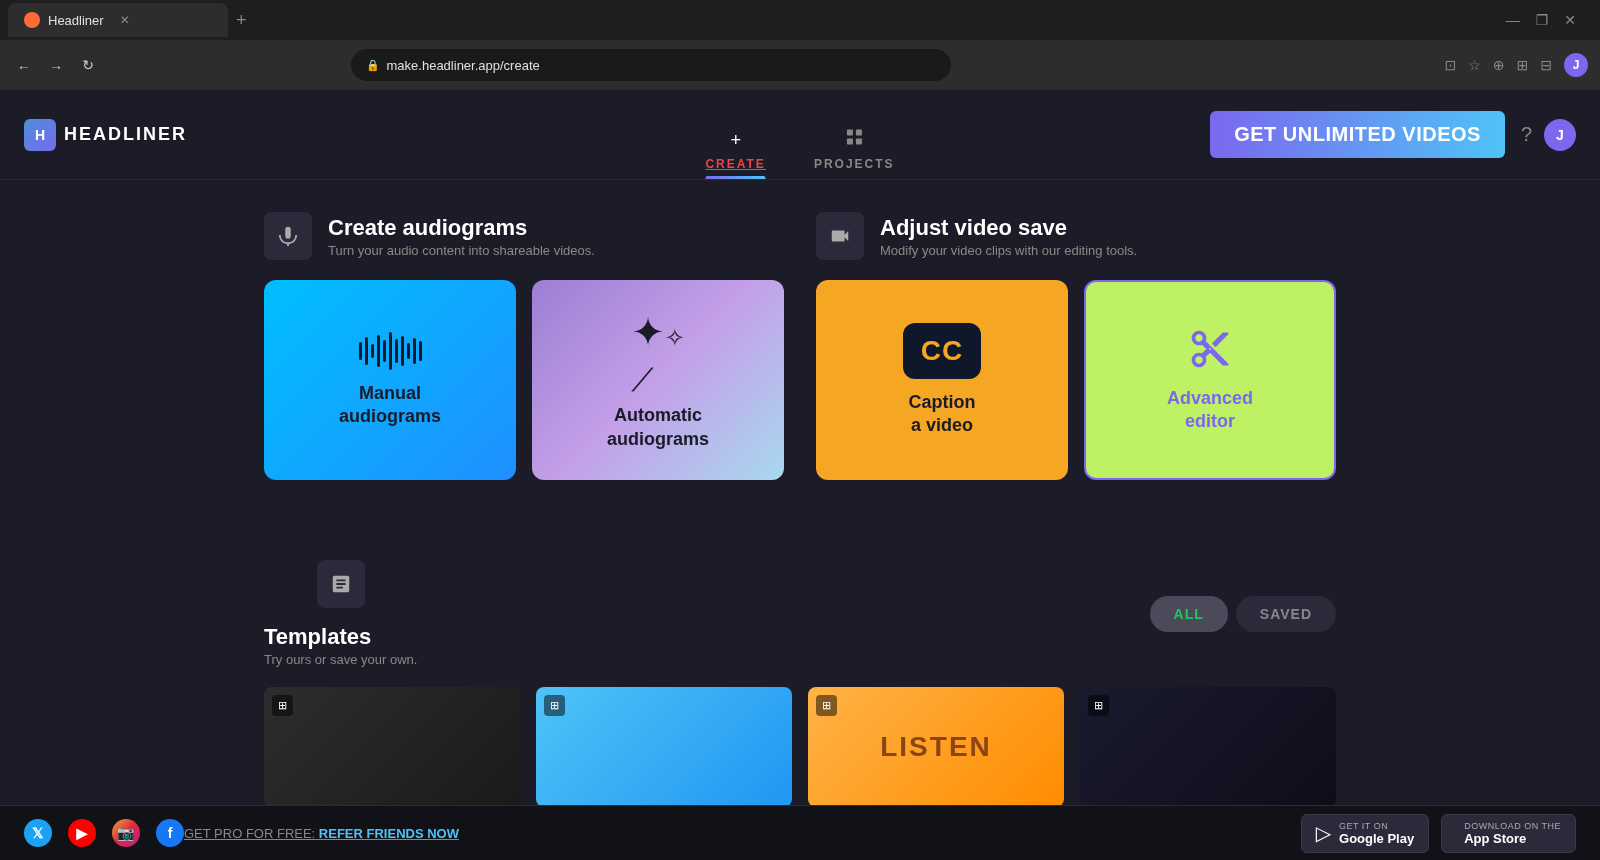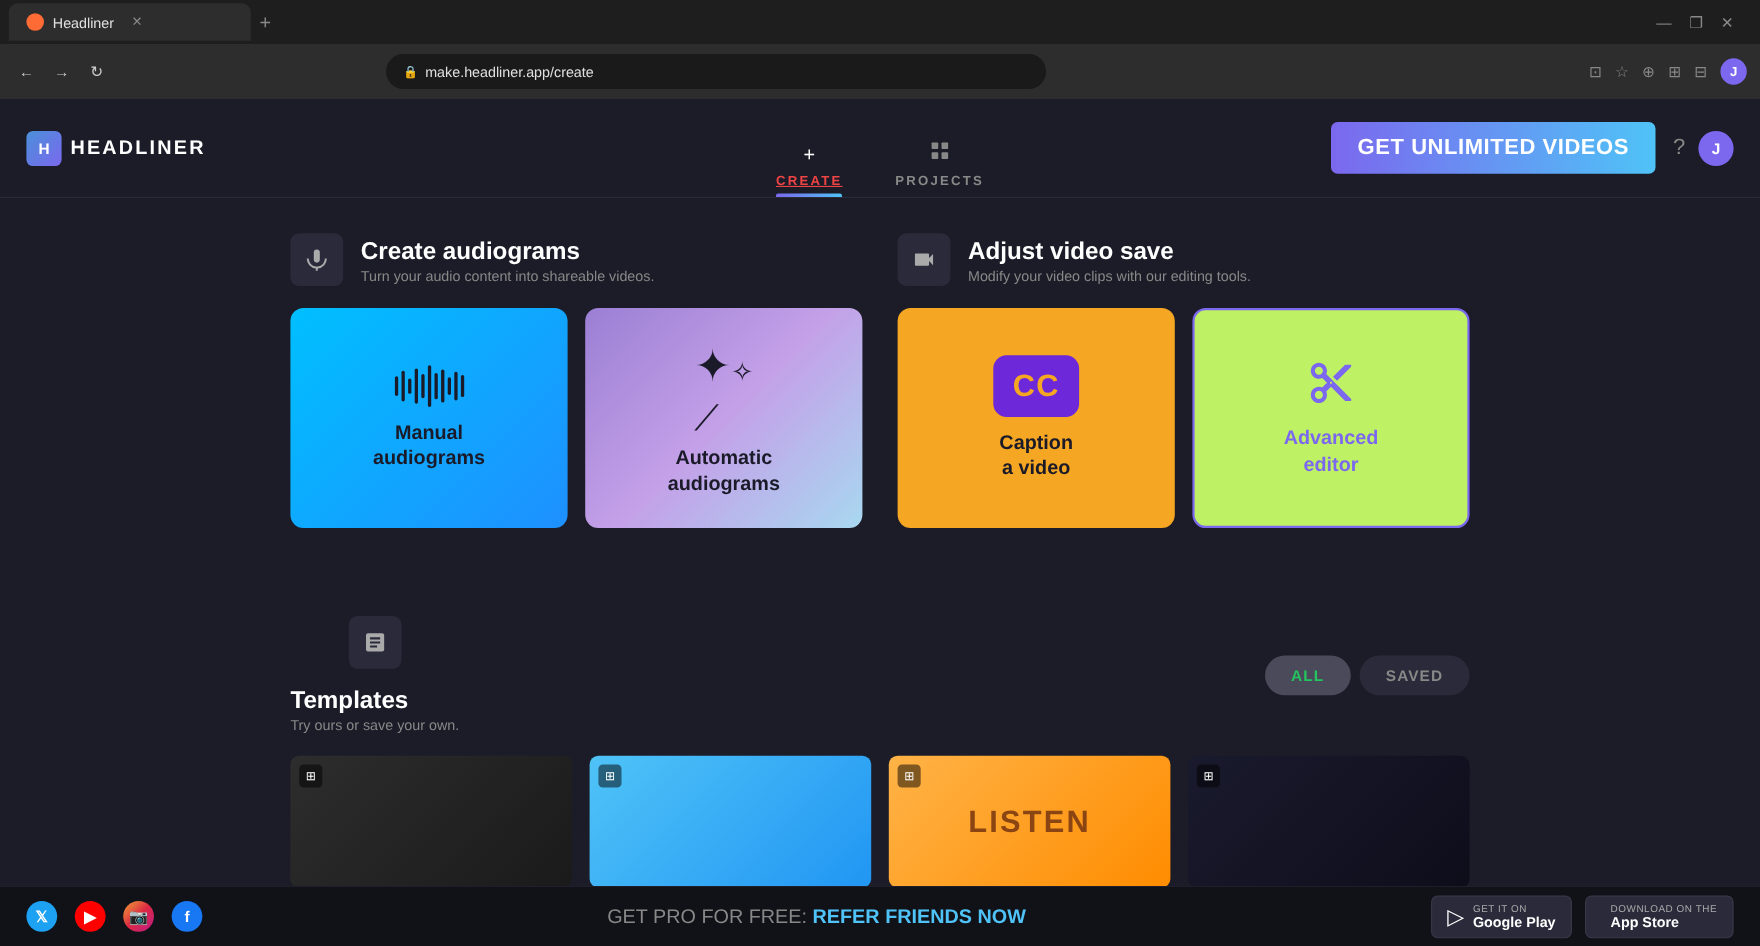--- a/index.html
+++ b/index.html
@@ -419,23 +419,23 @@
       font-weight: bold;
       cursor: pointer;
     }
     .social-twitter { background: #1da1f2; color: white; }
     .social-youtube { background: #ff0000; color: white; }
     .social-instagram { background: linear-gradient(135deg, #f09433, #e6683c, #dc2743, #cc2366, #bc1888); color: white; }
     .social-facebook { background: #1877f2; color: white; }
 
     .promo-bar {
       flex: 1;
-      text-align: center;
-      font-size: 18px;
-      color: #888;
+      font-size: 13px;
+      color: #888;
+      text-decoration: underline;
     }
     .promo-bar .promo-link {
       color: #4fc3f7;
       font-weight: 600;
       cursor: pointer;
     }
 
     .app-store-btns {
       display: flex;
       gap: 12px;
@@ -594,21 +594,21 @@
               </svg>
           </div>
           <div>
             <div class="section-title">Adjust video save</div>
             <div class="section-subtitle">Modify your video clips with our editing tools.</div>
           </div>
         </div>
         <div class="cards-grid">
 
           <div class="card card-caption">
-            <div style="background:#6d28d9;border-radius:12px;padding:12px 18px;display:flex;align-items:center;justify-content:center;">
+            <div style="background:#0f172a;border-radius:12px;padding:12px 18px;display:flex;align-items:center;justify-content:center;">
               <span style="color:#f5a623;font-size:28px;font-weight:900;letter-spacing:1px;">CC</span>
             </div>
             <div class="card-label" style="color:#1a1a28;">Caption<br>a video</div>
           </div>
 
           <div class="card card-advanced">
             <div>
               <svg width="44" height="44" viewBox="0 0 24 24" fill="#7b68ee">
                 <path d="M9.64 7.64c.23-.5.36-1.05.36-1.64 0-2.21-1.79-4-4-4S2 3.79 2 6s1.79 4 4 4c.59 0 1.14-.13 1.64-.36L10 12l-2.36 2.36C7.14 14.13 6.59 14 6 14c-2.21 0-4 1.79-4 4s1.79 4 4 4 4-1.79 4-4c0-.59-.13-1.14-.36-1.64L12 14l7 7h3v-1L9.64 7.64zM6 8c-1.1 0-2-.89-2-2s.9-2 2-2 2 .89 2 2-.9 2-2 2zm0 12c-1.1 0-2-.89-2-2s.9-2 2-2 2 .89 2 2-.9 2-2 2zm6-7.5c-.28 0-.5-.22-.5-.5s.22-.5.5-.5.5.22.5.5-.22.5-.5.5zM19 3l-6 6 2 2 7-7V3z"></path>
               </svg>

